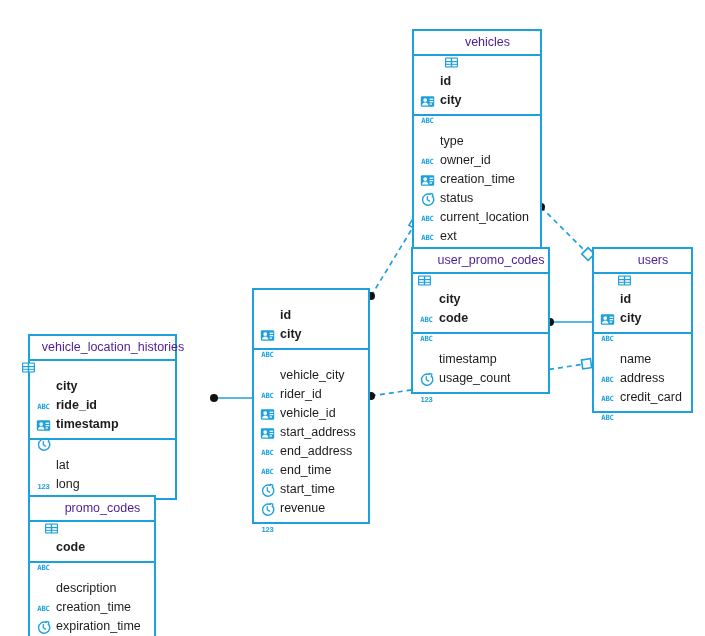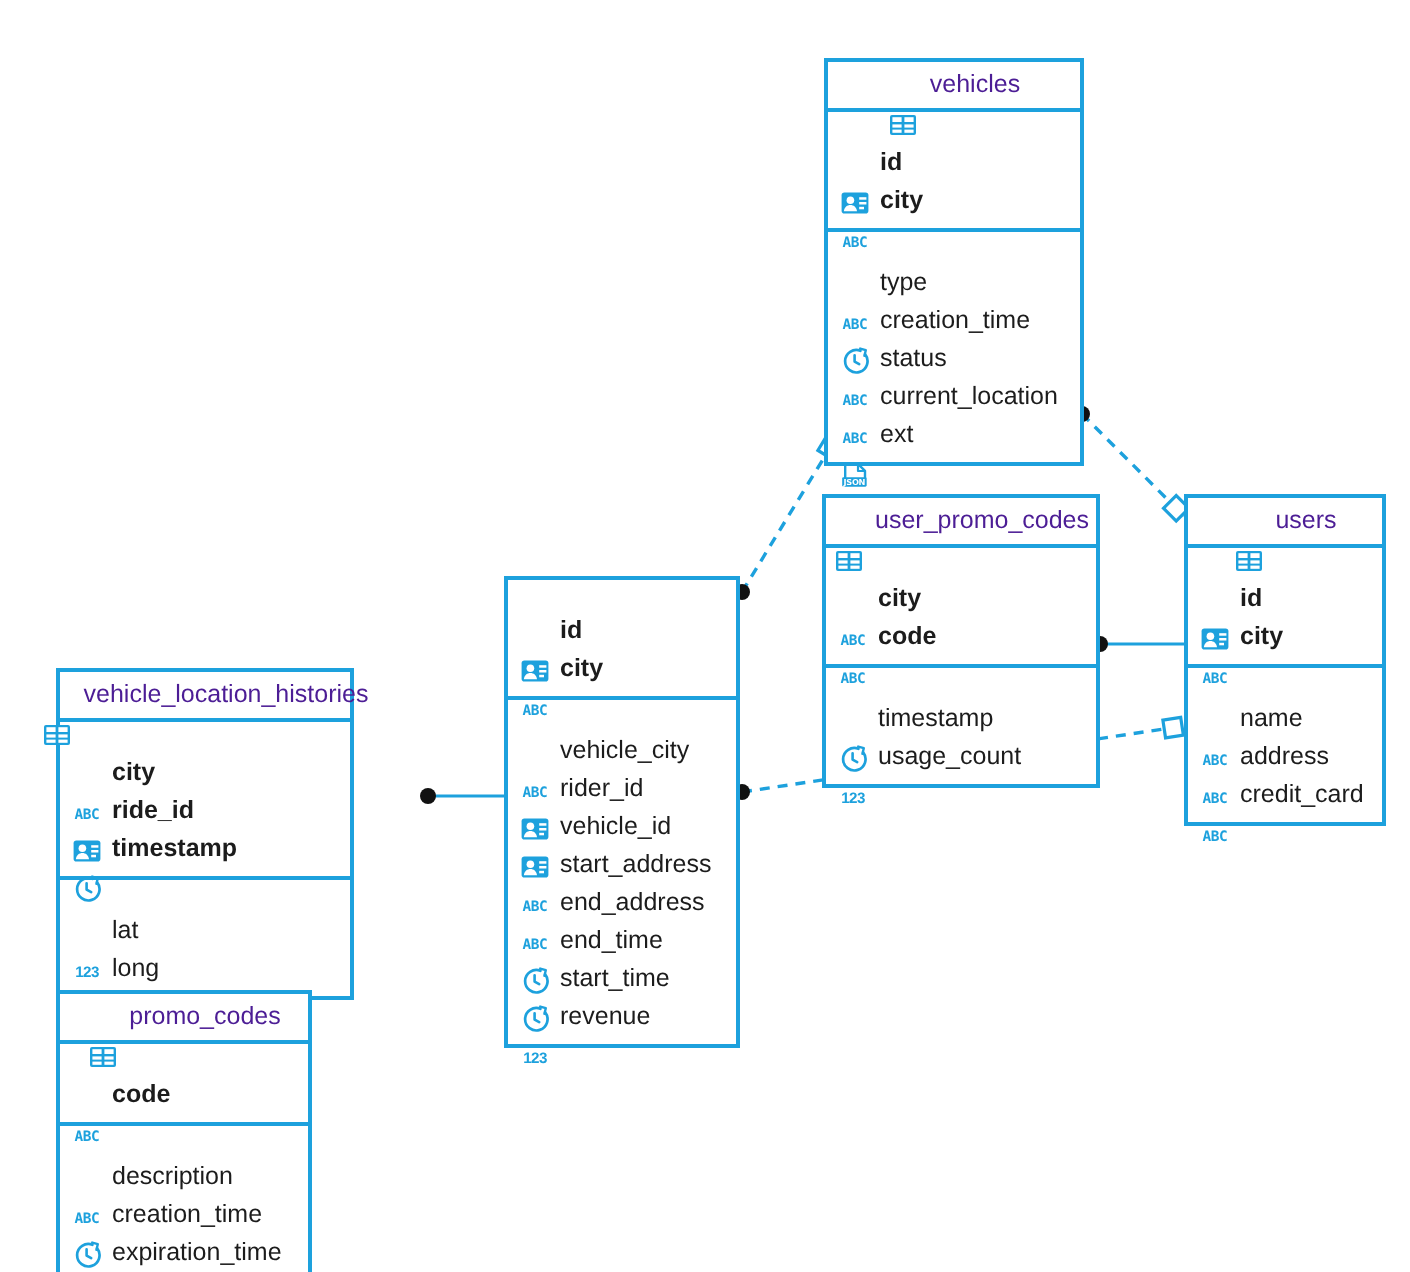--- a/index.html
+++ b/index.html
@@ -159,20 +159,33 @@
             <span class="ic">
               <svg viewBox="0 0 15 15">
                 <text x="7.5" y="10.4" font-family="DejaVu Sans Mono, monospace" font-size="7.2" font-weight="bold" fill="#1da1dd" text-anchor="middle" letter-spacing="-0.2">ABC</text>
               </svg>
             </span>
             <span class="col-name">type</span>
           </div>
           <div class="col-row">
             <span class="ic">
               <svg viewBox="0 0 15 15">
+                <rect x="0.8" y="2.2" width="13.4" height="10.6" rx="1.4" fill="#1da1dd"></rect>
+                <circle cx="5.2" cy="6.1" r="1.9" fill="#ffffff"></circle>
+                <path d="M1.9 11.6c0.3-2.1 1.7-3.1 3.3-3.1s3 1 3.3 3.1z" fill="#ffffff"></path>
+                <rect x="9.6" y="4.6" width="3.6" height="1.25" fill="#ffffff"></rect>
+                <rect x="9.6" y="7.0" width="3.6" height="1.25" fill="#ffffff"></rect>
+                <rect x="9.6" y="9.4" width="2.4" height="1.25" fill="#ffffff"></rect>
+              </svg>
+            </span>
+            <span class="col-name">owner_id</span>
+          </div>
+          <div class="col-row">
+            <span class="ic">
+              <svg viewBox="0 0 15 15">
                 <path d="M12.6 4.2 A5.6 5.6 0 1 1 10.2 2.4" fill="none" stroke="#1da1dd" stroke-width="1.35" stroke-linecap="round"></path>
                 <path d="M10.1 1.3 L12.9 2.1 L12.2 4.9" fill="none" stroke="#1da1dd" stroke-width="1.2" stroke-linejoin="round" stroke-linecap="round"></path>
                 <path d="M7.3 4.6 L7.3 7.8 L9.6 9.1" fill="none" stroke="#1da1dd" stroke-width="1.3" stroke-linecap="round" stroke-linejoin="round"></path>
               </svg>
             </span>
             <span class="col-name">creation_time</span>
           </div>
           <div class="col-row">
             <span class="ic">
               <svg viewBox="0 0 15 15">

